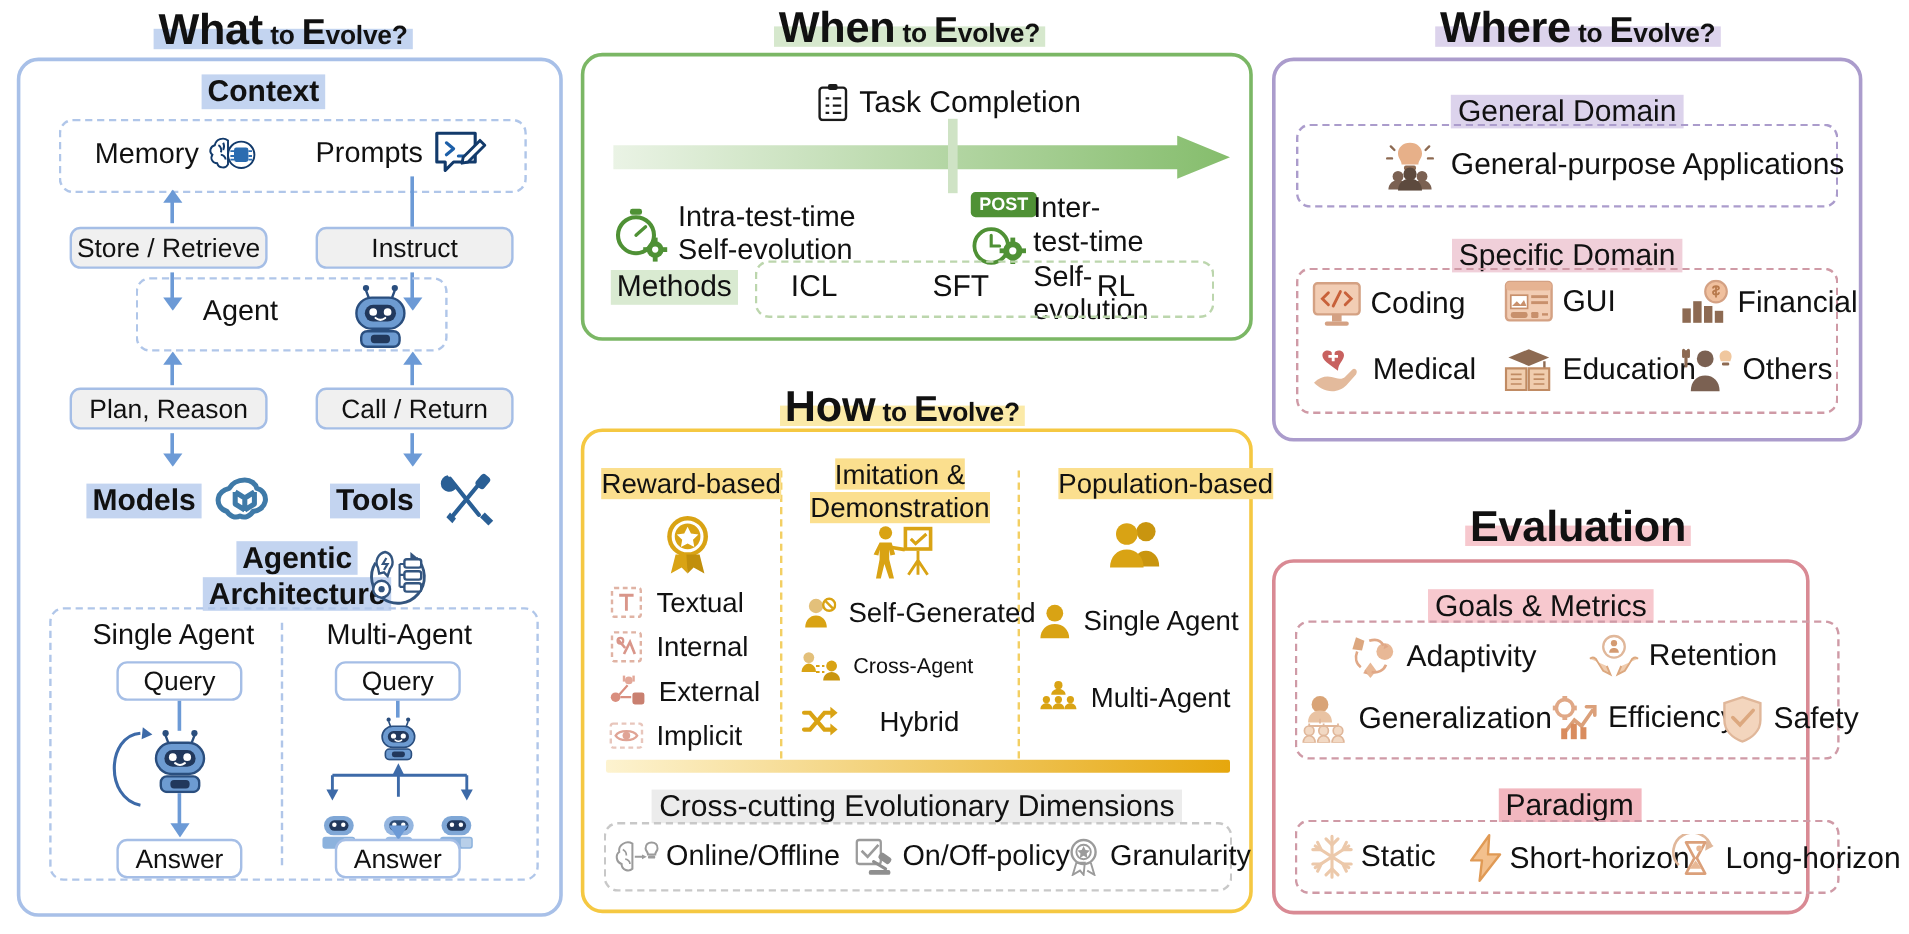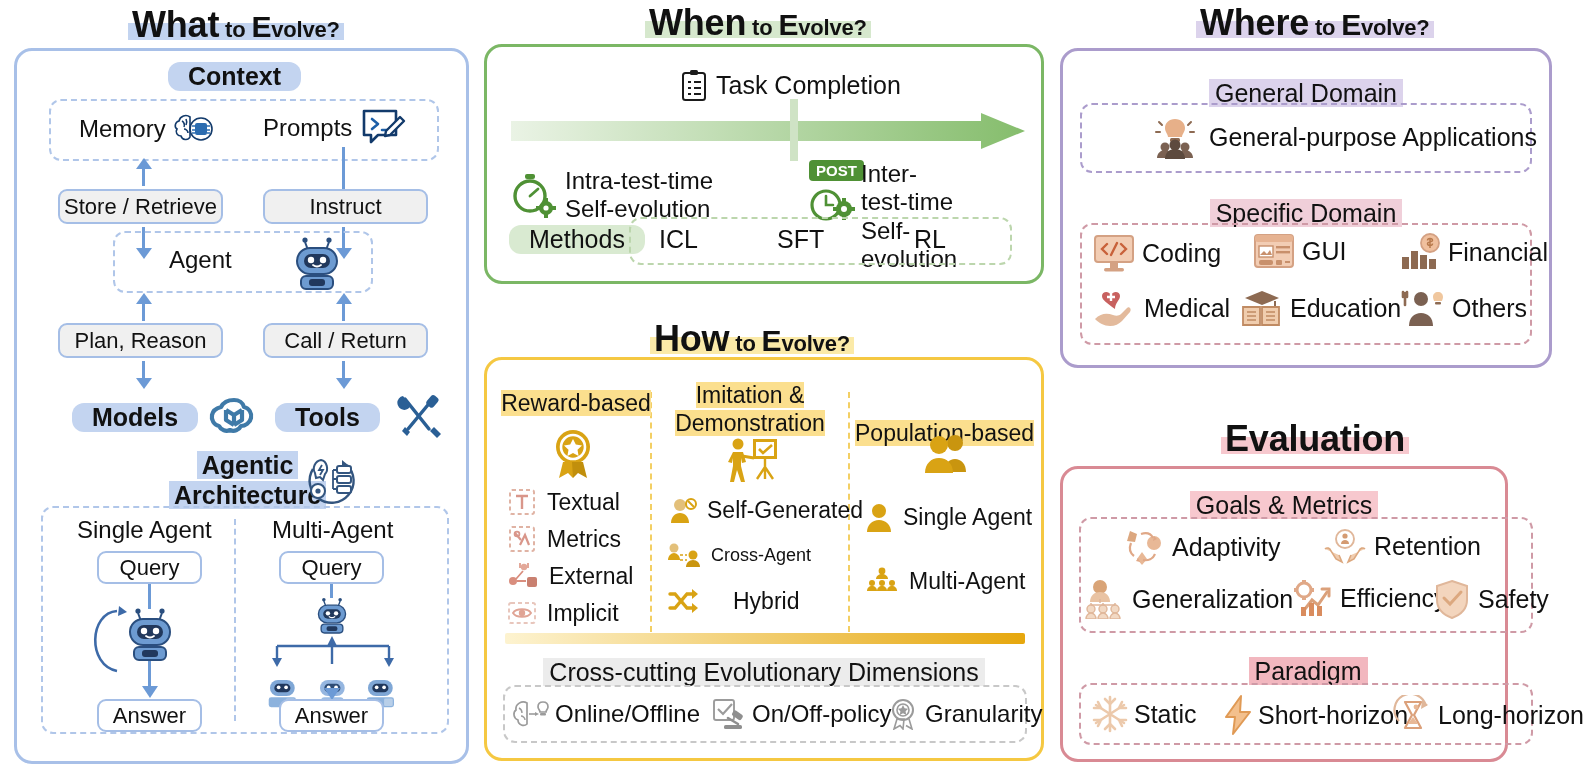--- a/index.html
+++ b/index.html
@@ -10,21 +10,21 @@
   }
 
   
   .panel{ position:absolute; border-radius:18px; background:#fff; }
   .ttl{ position:absolute; white-space:nowrap; font-weight:bold; letter-spacing:-.2px; }
   .ttl .big{ font-size:36px; }
   .ttl .sm{ font-size:22px; }
   .ttl .cap{ font-size:30px; }
   .hl{ padding:0 4px; }
 
-  .sect{ position:absolute; white-space:nowrap; font-size:25px; padding:0 20px;border-radius:12px; }
+  .sect{ position:absolute; white-space:nowrap; font-size:25px; padding:0 5px; }
   .dash{ position:absolute; border-radius:12px; }
 
   .ic{ display:inline-block; vertical-align:middle; }
   .row{ position:absolute; display:flex; align-items:center; white-space:nowrap; }
   .lbl{ font-size:24px; color:#111; }
 
   
   #whatTitle{ left:128px; top:4px; }
   #whatTitle .hl{ background:#c3d4f0; }
   #whatPanel{ left:14px; top:48px; width:455px; height:716px; border:3px solid #a8c0e8; }
@@ -434,21 +434,21 @@
       </div>
       <div class="row" style="left: 20px; top: 164px;">
         <span class="ic">
           <svg width="30" height="30" viewBox="0 0 30 30">
             <rect x="3" y="3" width="24" height="24" rx="2" fill="none" stroke="#e0b3a4" stroke-width="2" stroke-dasharray="4 3"></rect>
             <path d="M8 9l6 7" stroke="#d9968a" stroke-width="2.2" fill="none"></path>
             <circle cx="10" cy="10" r="2.4" fill="none" stroke="#d9968a" stroke-width="1.8"></circle>
             <path d="M13 21l5-10 4 10" stroke="#d9968a" stroke-width="2.2" fill="none"></path>
           </svg>
         </span>
-        <span class="lbl" style="margin-left:10px;font-size:23px">Metrics</span>
+        <span class="lbl" style="margin-left:10px;font-size:23px">Internal</span>
       </div>
       <div class="row" style="left: 20px; top: 201px;">
         <span class="ic">
           <svg width="32" height="30" viewBox="0 0 32 30">
             <circle cx="6" cy="20" r="4" fill="#d98e7e"></circle>
             <rect x="20" y="16" width="10" height="10" rx="2" fill="#c98070"></rect>
             <circle cx="17" cy="6" r="3.2" fill="#e3a899"></circle>
             <path d="M9 18l7-8M10 20h9" stroke="#d98e7e" stroke-width="1.8" fill="none"></path>
             <g fill="#e3a899">
               <rect x="12" y="2" width="2" height="5"></rect>
@@ -517,21 +517,21 @@
               <path d="M3 21h5l12-14h6"></path>
             </g>
             <path d="M25 2l6 5-6 5z" fill="#d9a314"></path>
             <path d="M25 16l6 5-6 5z" fill="#d9a314"></path>
           </svg>
         </span>
         <span class="lbl" style="margin-left:10px;font-size:23px">Hybrid</span>
       </div>
     </div>
 
-  <div style="position:absolute; left:368px; top:30px; width:186px; text-align:left;margin-top:30px;">
+  <div style="position:absolute; left:388px; top:30px; width:186px; text-align:right;">
     <span class="yhl" style="font-size:23px;">Population-based</span>
   </div>
   <span class="ic" style="position:absolute; left:435px; top:72px;">
     <svg width="50" height="42" viewBox="0 0 50 42">
       <circle cx="33" cy="11" r="8" fill="#c9950f"></circle>
       <path d="M22 40c0-8 5-13 11-13s11 5 11 13z" fill="#c9950f"></path>
       <circle cx="17" cy="13" r="9" fill="#d9a314"></circle>
       <path d="M3 41c0-9 6-15 14-15s14 6 14 15z" fill="#d9a314"></path>
     </svg>
   </span>
@@ -701,21 +701,21 @@
       <div class="row" style="left: 30px; top: 238px;">
         <span class="ic">
           <svg width="44" height="38" viewBox="0 0 44 38">
             <path d="M22 20C14 14 9 11 9 7c0-4 6-6 9-1 3-5 9-3 9 1 0 4-5 7-5 13z" fill="#c8615f"></path>
             <path d="M18 4l0 8M14 8h8" stroke="#fff" stroke-width="2.4"></path>
             <path d="M2 30c6-6 12-6 18-4 3 1 6 1 8-1l6-6c2-2 5 1 3 4l-8 9c-3 3-7 5-12 5-6 0-11-3-15-7z" fill="#e3ba9c"></path>
           </svg>
         </span>
         <span class="lbl" style="margin-left:7px;font-size:25px">Medical</span>
       </div>
-      <div class="row" style="left: 178px; top: 238px;">
+      <div class="row" style="left: 190px; top: 238px;">
         <span class="ic">
           <svg width="42" height="38" viewBox="0 0 42 38">
             <path d="M21 2L4 9l17 7 17-7z" fill="#8d6a52"></path>
             <path d="M34 12v7" stroke="#8d6a52" stroke-width="2"></path>
             <path d="M2 18h17v18H2z" fill="#f0cdae" stroke="#c08b63" stroke-width="1.8"></path>
             <path d="M21 18h17v18H21z" fill="#f0cdae" stroke="#c08b63" stroke-width="1.8"></path>
             <g stroke="#c08b63" stroke-width="1.4">
               <path d="M6 23h9M6 27h9M6 31h9M25 23h9M25 27h9M25 31h9"></path>
             </g>
           </svg>

